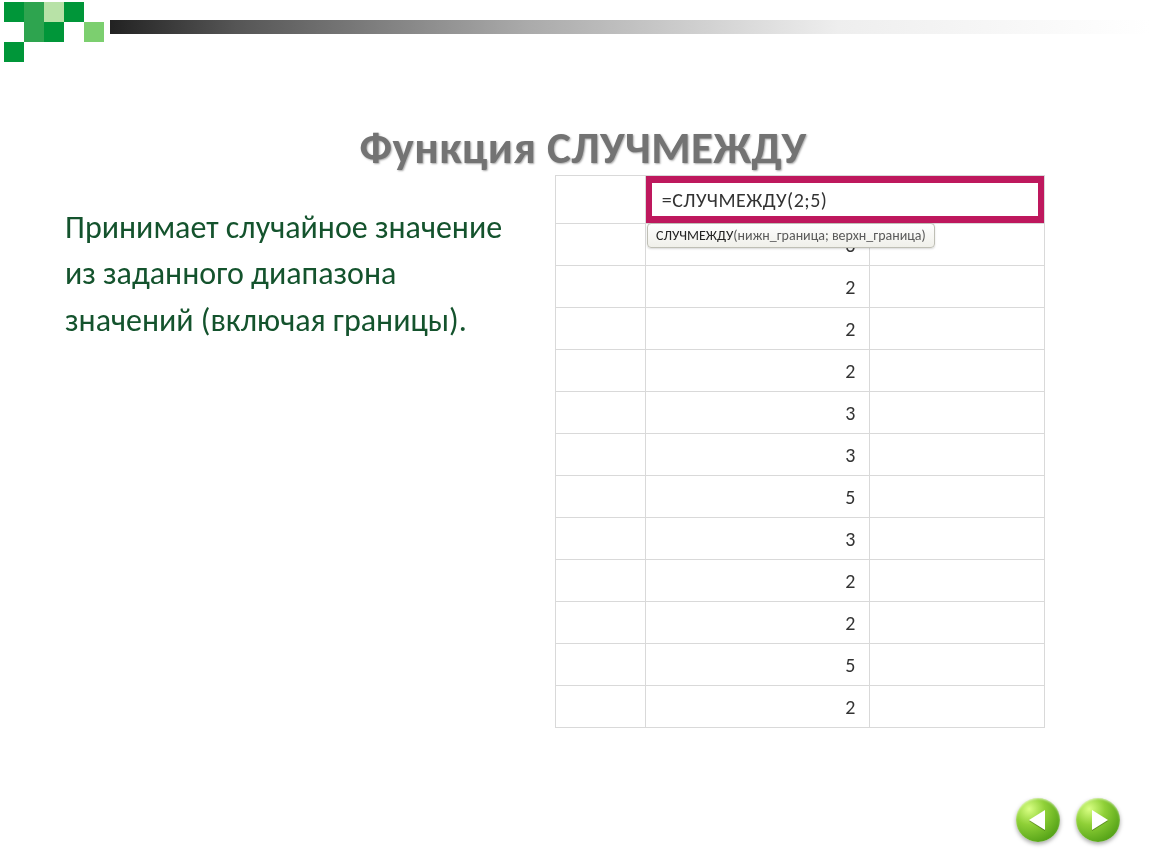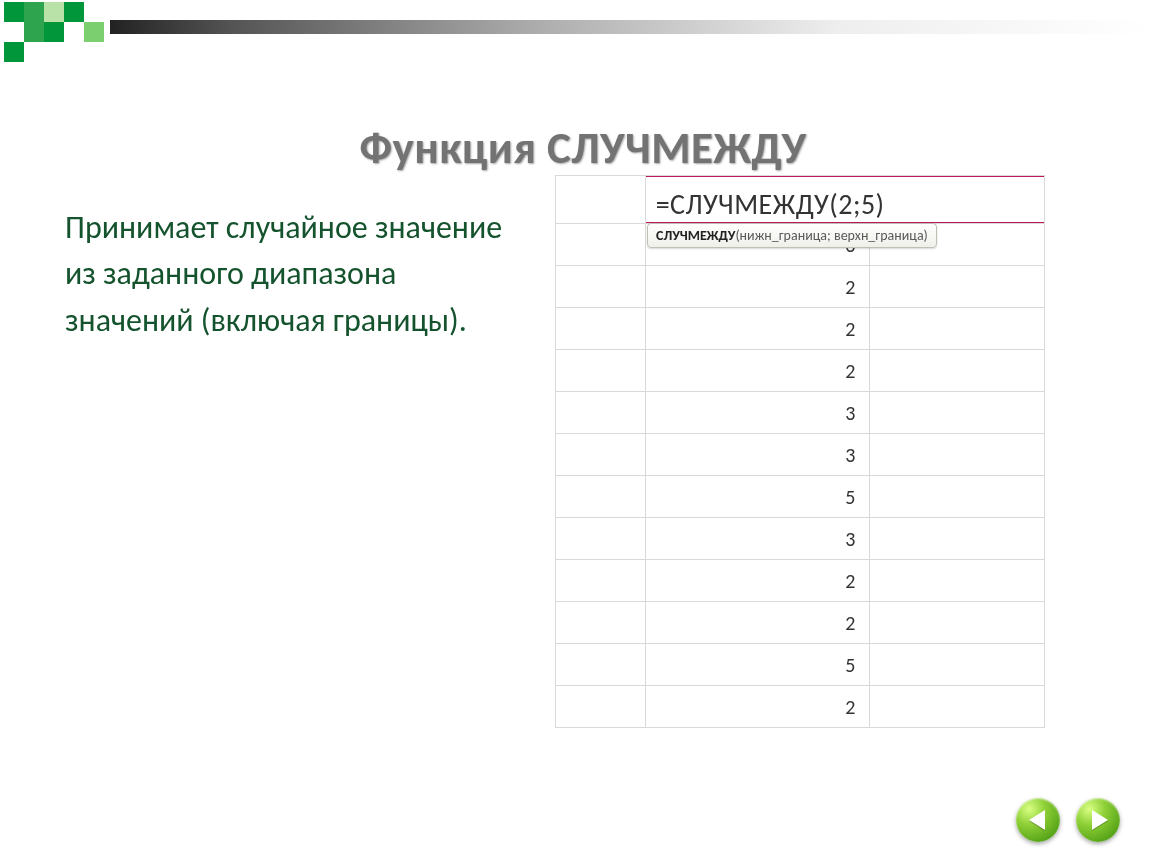--- a/index.html
+++ b/index.html
@@ -79,44 +79,44 @@
     height: 42px;
     vertical-align: middle;
   }
   .col-a { width: 90px; }
   .col-b { width: 225px; text-align: right; padding-right: 14px; }
   .col-c { width: 175px; }
 
   .formula-row td { height: 48px; }
   .formula-wrap {
     display: flex;
-    align-items: flex-end;
+    align-items: center;
     height: 100%;
-    border: 1px solid #be185d;
+    border: 7px solid #be185d;
     background: #fff;
     padding: 0 6px 0 10px;
-    font-size: 28px;
+    font-size: 20px;
     letter-spacing: 0.5px;
     margin: -1px;
   }
   
   .tooltip {
     position: absolute;
     top: 48px;
     left: 92px;
     font-size: 14px;
     color: #5a5a5a;
     background: linear-gradient(#fefefe,#f0f0ea);
     border: 1px solid #bfbfb5;
     border-radius: 4px;
     padding: 3px 8px;
     white-space: nowrap;
     box-shadow: 0 1px 2px rgba(0,0,0,0.15);
   }
-  .tooltip .fn { font-weight: bold; color: #222; }
+  .tooltip .fn { font-weight: normal; color: #222; }
 
   
   .nav-btn {
     position: absolute;
     bottom: 22px;
     width: 44px;
     height: 44px;
     border-radius: 50%;
     background: radial-gradient(circle at 30% 25%, #d9ff84 0%, #8fd037 35%, #4b9b12 85%);
     box-shadow: 0 2px 4px rgba(0,0,0,0.35), inset 0 1px 2px rgba(255,255,255,0.6);

